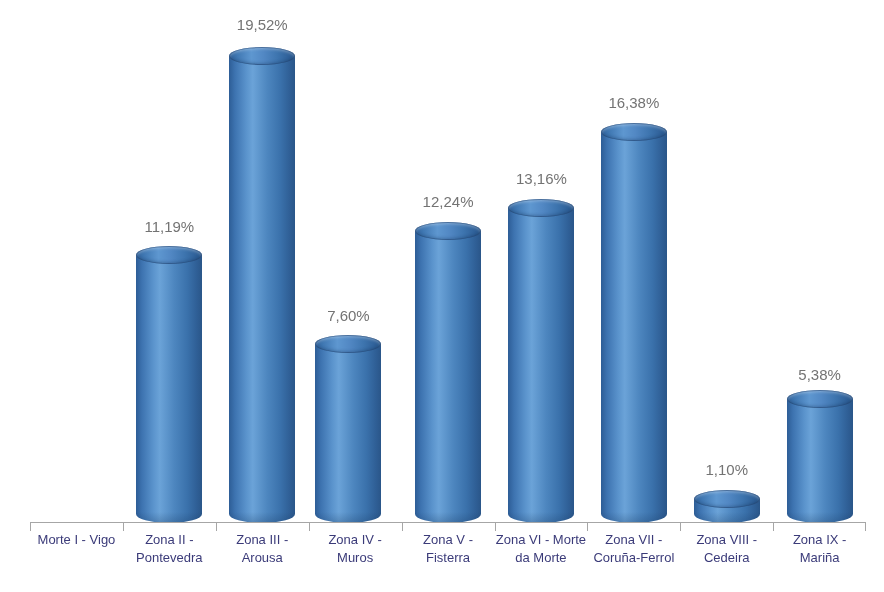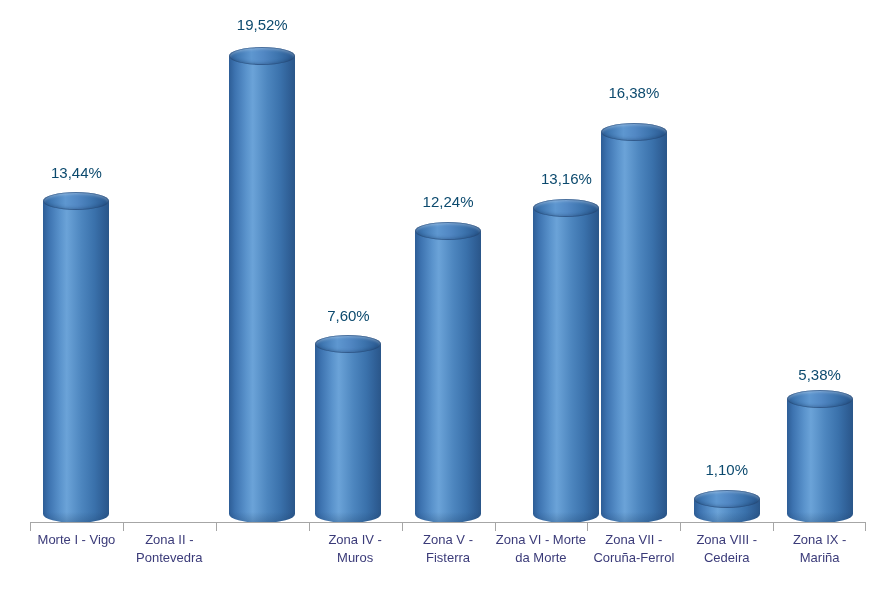--- a/index.html
+++ b/index.html
@@ -103,21 +103,21 @@
     border: 1px solid rgba(35,70,115,0.55);
     pointer-events: none;
   }
 
   
   .value-label {
     position: absolute;
     left: 50%;
     transform: translateX(-50%);
     white-space: nowrap;
-    color: #0c4a6e;
+    color: #737373;
     font-size: 15px;
     font-family: "Liberation Sans", sans-serif;
     letter-spacing: 0px;
   }
 
   
   #axis-line {
     position: absolute;
     left: 30px;
     top: 522px;
@@ -151,29 +151,29 @@
     font-family: "Liberation Sans", sans-serif;
   }
 </style>
 </head>
 <body>
 
 <div id="chart-root">
 
   <div id="plot-area">
 
-    <div class="bar-slot" style="left:0px;width:92.9px;">
-      <div class="value-label" style="bottom:342px;">13,44%</div>
-      <div class="cyl" style="height:330px;">
-        <div class="cyl-body" style="height:322px;"></div>
-        <div class="cyl-top" style="bottom:313px;"></div>
-        <div class="cyl-top-rim" style="bottom:313px;"></div>
-      </div>
-    </div>
-
+
+    <div class="bar-slot" style="left:92.9px;width:92.9px;">
+      <div class="value-label" style="bottom:288px;">11,19%</div>
+      <div class="cyl" style="height:276px;">
+        <div class="cyl-body" style="height:268px;"></div>
+        <div class="cyl-top" style="bottom:259px;"></div>
+        <div class="cyl-top-rim" style="bottom:259px;"></div>
+      </div>
+    </div>
 
     <div class="bar-slot" style="left:185.8px;width:92.9px;">
       <div class="value-label" style="bottom:490px;">19,52%</div>
       <div class="cyl" style="height:475px;">
         <div class="cyl-body" style="height:467px;"></div>
         <div class="cyl-top" style="bottom:458px;"></div>
         <div class="cyl-top-rim" style="bottom:458px;"></div>
       </div>
     </div>
 
@@ -188,31 +188,31 @@
 
     <div class="bar-slot" style="left:371.6px;width:92.9px;">
       <div class="value-label" style="bottom:313px;">12,24%</div>
       <div class="cyl" style="height:300px;">
         <div class="cyl-body" style="height:292px;"></div>
         <div class="cyl-top" style="bottom:283px;"></div>
         <div class="cyl-top-rim" style="bottom:283px;"></div>
       </div>
     </div>
 
-    <div class="bar-slot" style="left:490px;width:92.9px;text-align:right;">
+    <div class="bar-slot" style="left:465px;width:92.9px;text-align:right;">
       <div class="value-label" style="bottom:336px;">13,16%</div>
       <div class="cyl" style="height:323px;">
         <div class="cyl-body" style="height:315px;"></div>
         <div class="cyl-top" style="bottom:306px;"></div>
         <div class="cyl-top-rim" style="bottom:306px;"></div>
       </div>
     </div>
 
     <div class="bar-slot" style="left:557.4px;width:92.9px;">
-      <div class="value-label" style="bottom:422px;">16,38%</div>
+      <div class="value-label" style="bottom:412px;">16,38%</div>
       <div class="cyl" style="height:399px;">
         <div class="cyl-body" style="height:391px;"></div>
         <div class="cyl-top" style="bottom:382px;"></div>
         <div class="cyl-top-rim" style="bottom:382px;"></div>
       </div>
     </div>
 
     <div class="bar-slot" style="left:650.3px;width:92.9px;">
       <div class="value-label" style="bottom:45px;">1,10%</div>
       <div class="cyl" style="height:32px;">
@@ -247,20 +247,24 @@
   <div class="axis-tick" style="left:865px;"></div>
 
   <div id="category-row">
     <div class="cat-label" style="left:0px;width:92.9px;">
       <div>Morte I - Vigo</div>
     </div>
     <div class="cat-label" style="left:92.9px;width:92.9px;">
       <div>Zona II -</div>
       <div>Pontevedra</div>
     </div>
+    <div class="cat-label" style="left:185.8px;width:92.9px;">
+      <div>Zona III -</div>
+      <div>Arousa</div>
+    </div>
     <div class="cat-label" style="left:278.7px;width:92.9px;">
       <div>Zona IV -</div>
       <div>Muros</div>
     </div>
     <div class="cat-label" style="left:371.6px;width:92.9px;">
       <div>Zona V -</div>
       <div>Fisterra</div>
     </div>
     <div class="cat-label" style="left:464.5px;width:92.9px;">
       <div>Zona VI - Morte</div>

